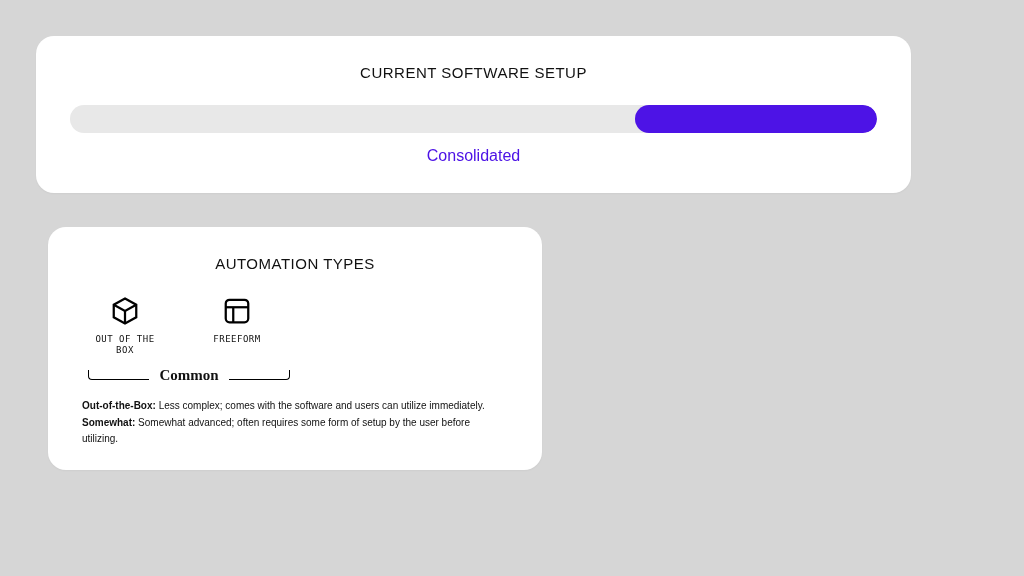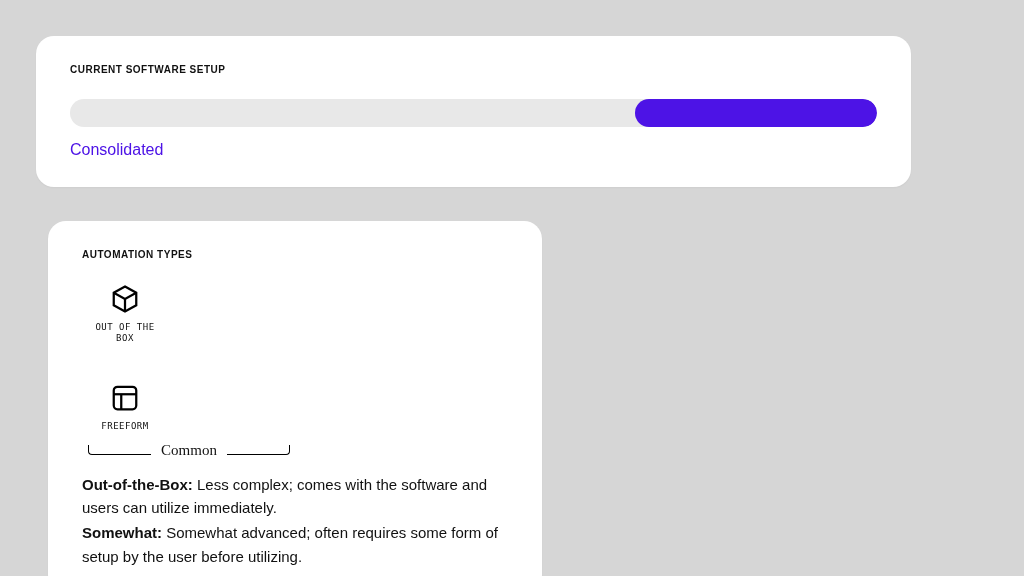--- a/index.html
+++ b/index.html
@@ -13,54 +13,54 @@
   .card {
     background: #fff;
     border-radius: 18px;
     padding: 28px 34px;
     box-shadow: 0 1px 2px rgba(0,0,0,.04);
   }
   .card + .card { margin-top: 34px; }
   .card-top { width: 875px; }
   .card-bottom { width: 494px; padding-bottom: 22px; margin-left: 12px; }
   .section-title {
-    font-size: 10px;
+    font-size: 15px;
     letter-spacing: .5px;
-    font-weight: 700;
+    font-weight: 400;
     text-transform: uppercase;
     margin-bottom: 24px;
+    text-align: center;
   }
   
   .slider-track {
     position: relative;
     height: 28px;
     border-radius: 14px;
     background: #e8e8e8;
     overflow: hidden;
   }
   .slider-fill {
     position: absolute;
     top: 0; right: 0; bottom: 0;
     width: 30%;
     background: #4d13e6;
     border-radius: 14px;
   }
   .slider-labels {
     display: flex;
-    justify-content: flex-start;
+    justify-content: center;
     margin-top: 14px;
     font-size: 16px;
     color: #4d13e6;
   }
   
   .type-row {
     display: flex;
     gap: 38px;
     margin: 14px 0 4px 6px;
-    flex-direction: column;
   }
   .type-item {
     display: flex;
     flex-direction: column;
     align-items: center;
     width: 74px;
   }
   .type-icon {
     width: 30px; height: 30px;
     margin-bottom: 8px;
@@ -73,35 +73,36 @@
     text-align: center;
     line-height: 1.25;
     text-transform: uppercase;
   }
   
   .group {
     display: flex;
     align-items: center;
     margin: 10px 0 14px 6px;
     width: 202px;
+    font-weight: bold;
   }
   .bracket-arm {
     flex: 1 1 0;
     height: 10px;
     border-bottom: 1.6px solid #000;
   }
   .bracket-arm.left  { border-left: 1.6px solid #000; border-bottom-left-radius: 4px; }
   .bracket-arm.right { border-right:1.6px solid #000; border-bottom-right-radius:4px; }
   .group-label {
     font-family: Georgia, "Times New Roman", serif;
     font-size: 15px;
     padding: 0 10px;
   }
   
-  .desc { font-size: 15px; line-height: 1.55; }
+  .desc { font-size: 10px; line-height: 1.55; }
   .desc .row { margin-bottom: 2px; }
   .desc b { font-weight: 700; }
 </style>
 </head>
 <body>
 
 <div class="card card-top">
   <div class="section-title">CURRENT SOFTWARE SETUP</div>
 
   <div class="slider-track">

